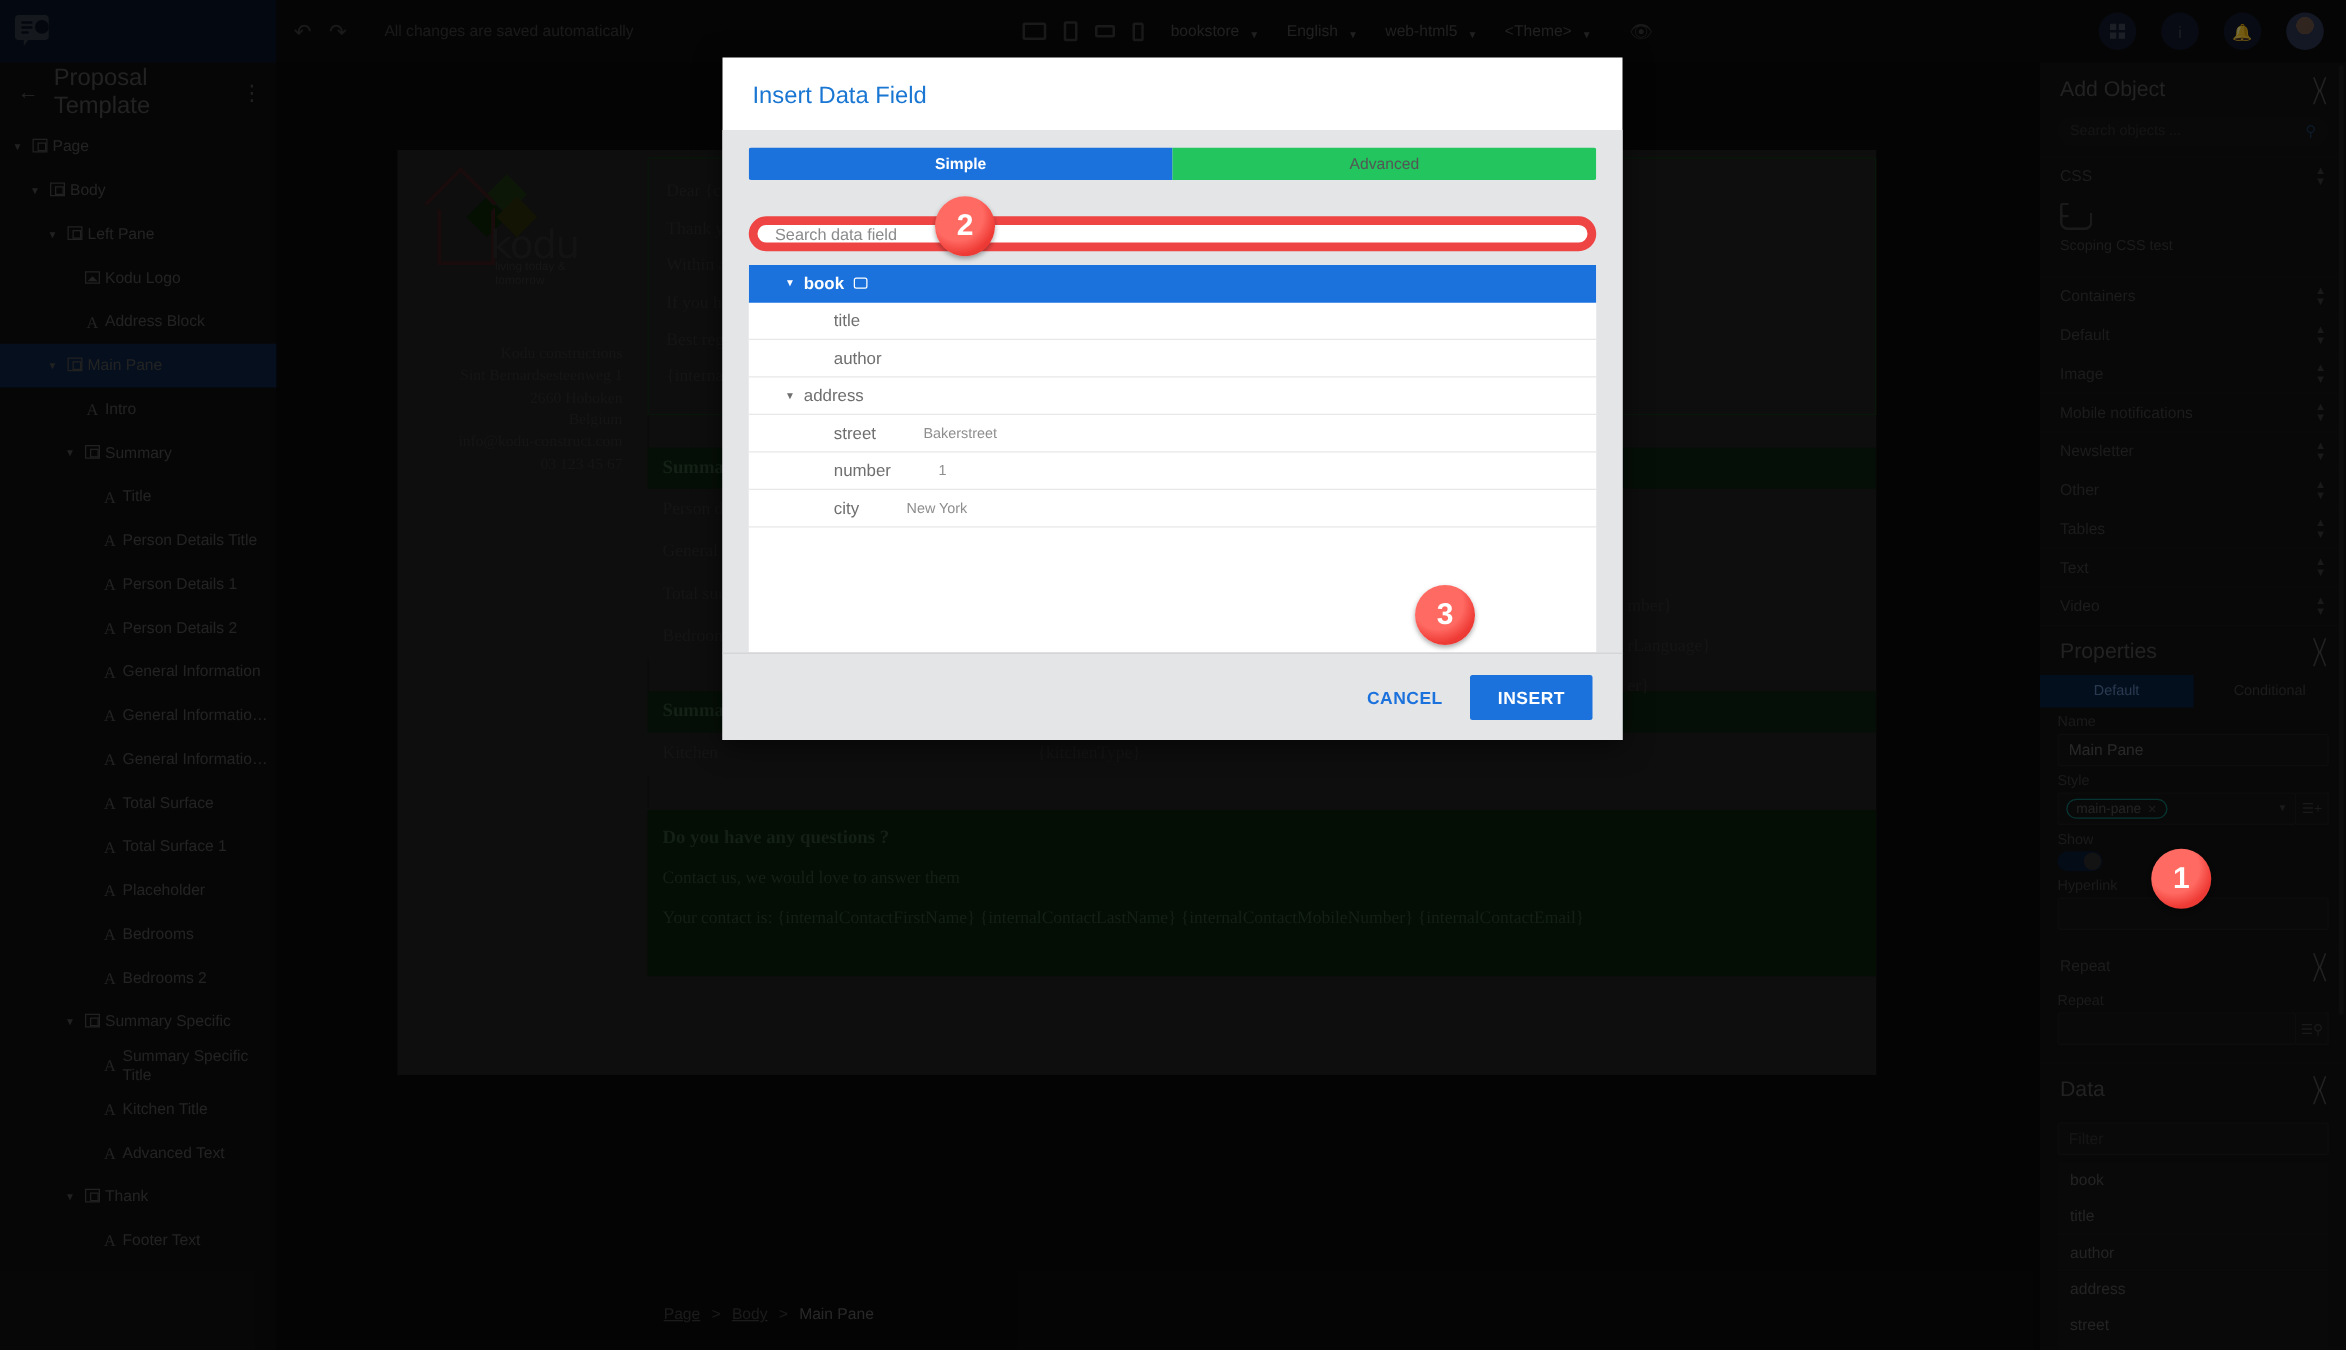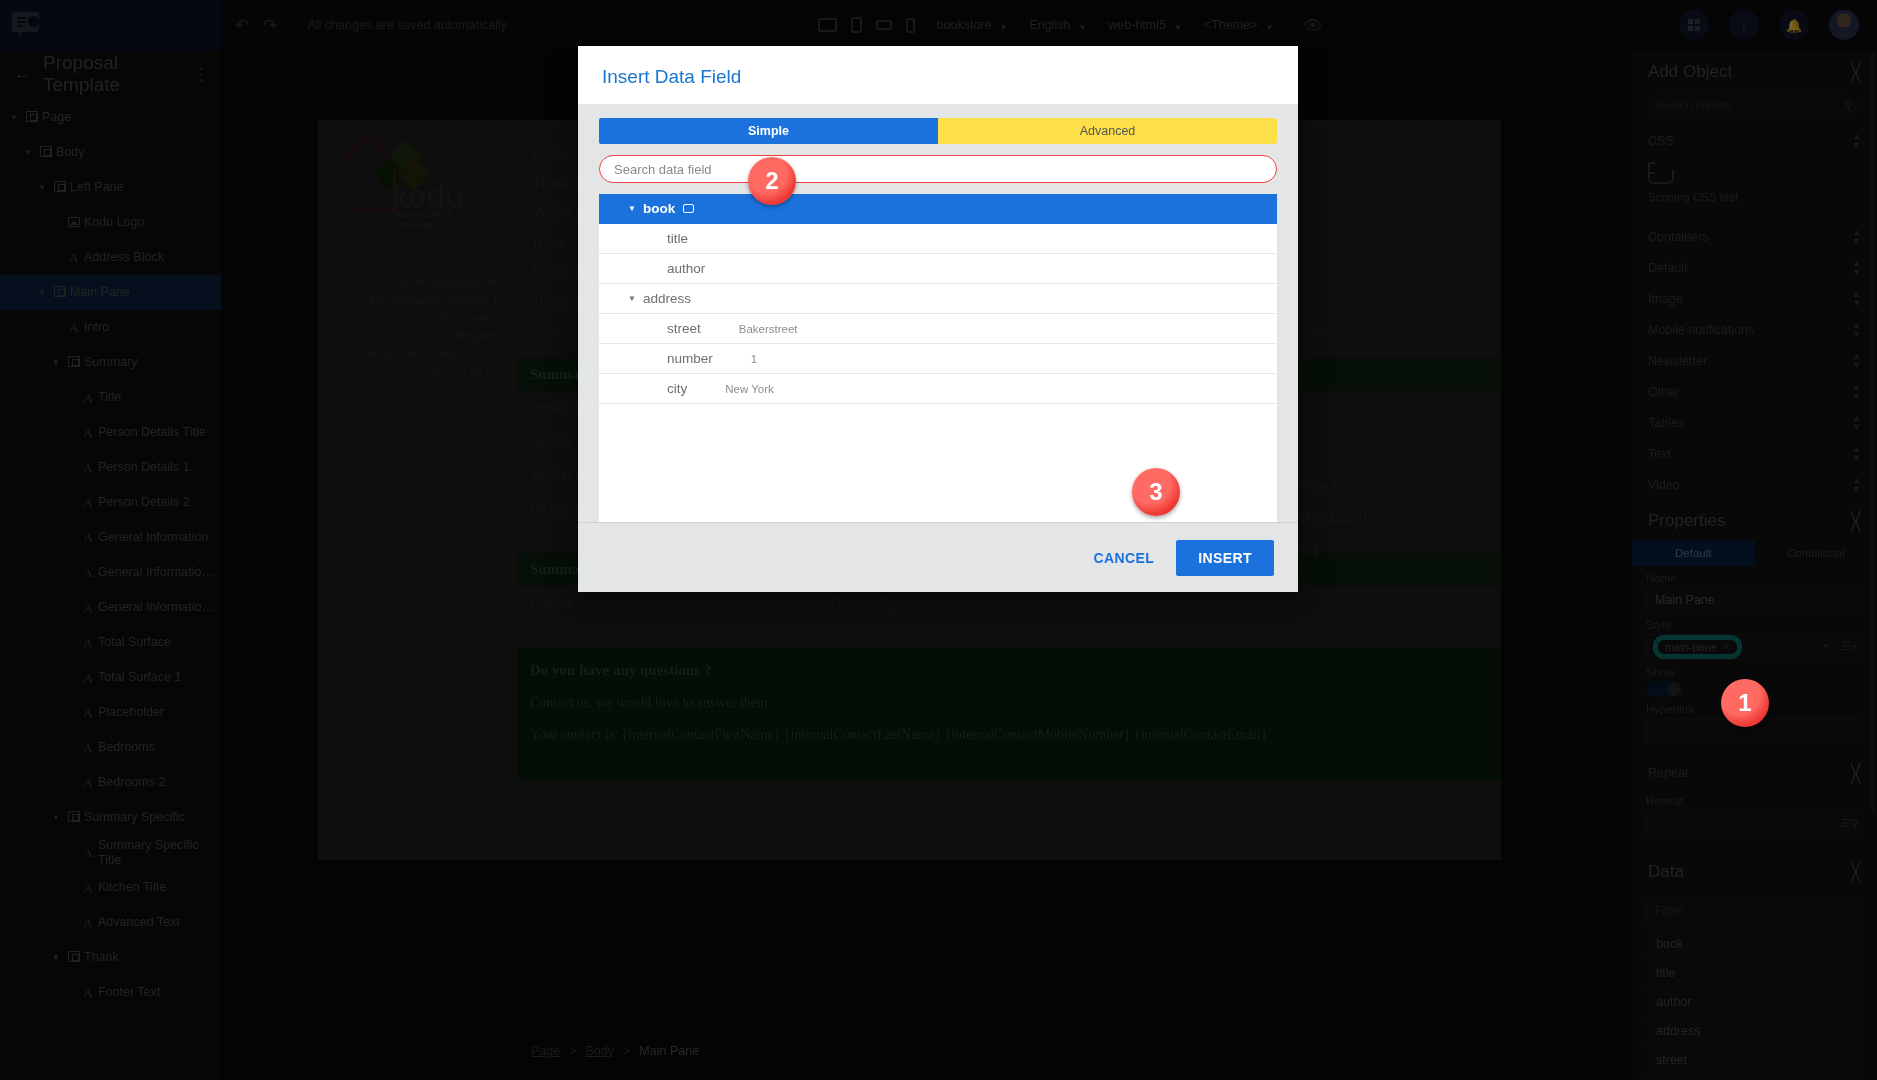--- a/index.html
+++ b/index.html
@@ -210,21 +210,21 @@
   .fld .inp {
     background:#161617; border:1px solid #1d1d1e; height:26px; border-radius:2px;
     font-size:12.5px; color:#5a5a5a; display:flex; align-items:center; padding:0 8px;
   }
   .style-row { display:flex; align-items:center; gap:0; }
   .style-box {
     flex:1; background:#161617; border:1px solid #1d1d1e; height:26px; border-radius:2px;
     display:flex; align-items:center; padding:0 6px; justify-content:space-between;
   }
   .chip {
-    border:5px solid #0f766e; border-radius:11px; padding:1px 7px; font-size:11px; color:#4f4f4f;
+    border:1px solid #0f766e; border-radius:11px; padding:1px 7px; font-size:11px; color:#4f4f4f;
     display:flex; align-items:center; gap:5px;
   }
   .chip .x { font-size:9px; color:#3d3d3d;}
   .side-btn {
     width:26px;height:26px;background:#161617;border:1px solid #1d1d1e;border-left:none;
     display:flex;align-items:center;justify-content:center;color:#3a3a3a;font-size:11px;
   }
   .toggle {
     width:36px; height:16px; border-radius:8px; background:#0b1b33; position:relative; margin-top:3px;
   }
@@ -242,23 +242,23 @@
   .modal {
     position:absolute; left:578px; top:46px; width:720px; height:546px;
     background:#fff; z-index:60; box-shadow:0 4px 22px rgba(0,0,0,.6);
     display:flex; flex-direction:column;
   }
   .modal-title { padding: 20px 24px 16px 24px; font-size:19px; color:#1976d2; }
   .modal-body { background:#e4e5e7; padding: 14px 21px 0 21px; flex:1; display:flex; flex-direction:column;}
   .seg { display:flex; height:26px; border-radius:2px; overflow:hidden; }
   .seg .s { flex:1; display:flex; align-items:center; justify-content:center; font-size:12.5px; font-weight:bold; }
   .seg .s.active { background:#1b72dd; color:#fff; }
-  .seg .s.inactive { background:#fde047; color:#555; font-weight:normal; }
+  .seg .s.inactive { background:#22c55e; color:#555; font-weight:normal; }
   .search-field {
-    margin-top:11px; height:28px; background:#fff; border:1px solid #ef4444; border-radius:14px;
+    margin-top:29px; height:28px; background:#fff; border:7px solid #ef4444; border-radius:14px;
     display:flex; align-items:center; padding:0 14px; color:#8a8a8a; font-size:13px;
   }
   .tree-list { margin-top:11px; background:#fff; flex:1; overflow:hidden; margin-bottom:0; }
   .dl-row {
     display:flex; align-items:center; height:30px; border-bottom:1px solid #e8e8e8;
     font-size:13.5px; color:#6f6f6f;
   }
   .dl-row.sel { background:#1b72dd; color:#fff; border-bottom-color:#1b72dd; font-weight:bold;}
   .dl-row .car { width:22px; text-align:center; font-size:8px; }
   .dl-row .nm { }

